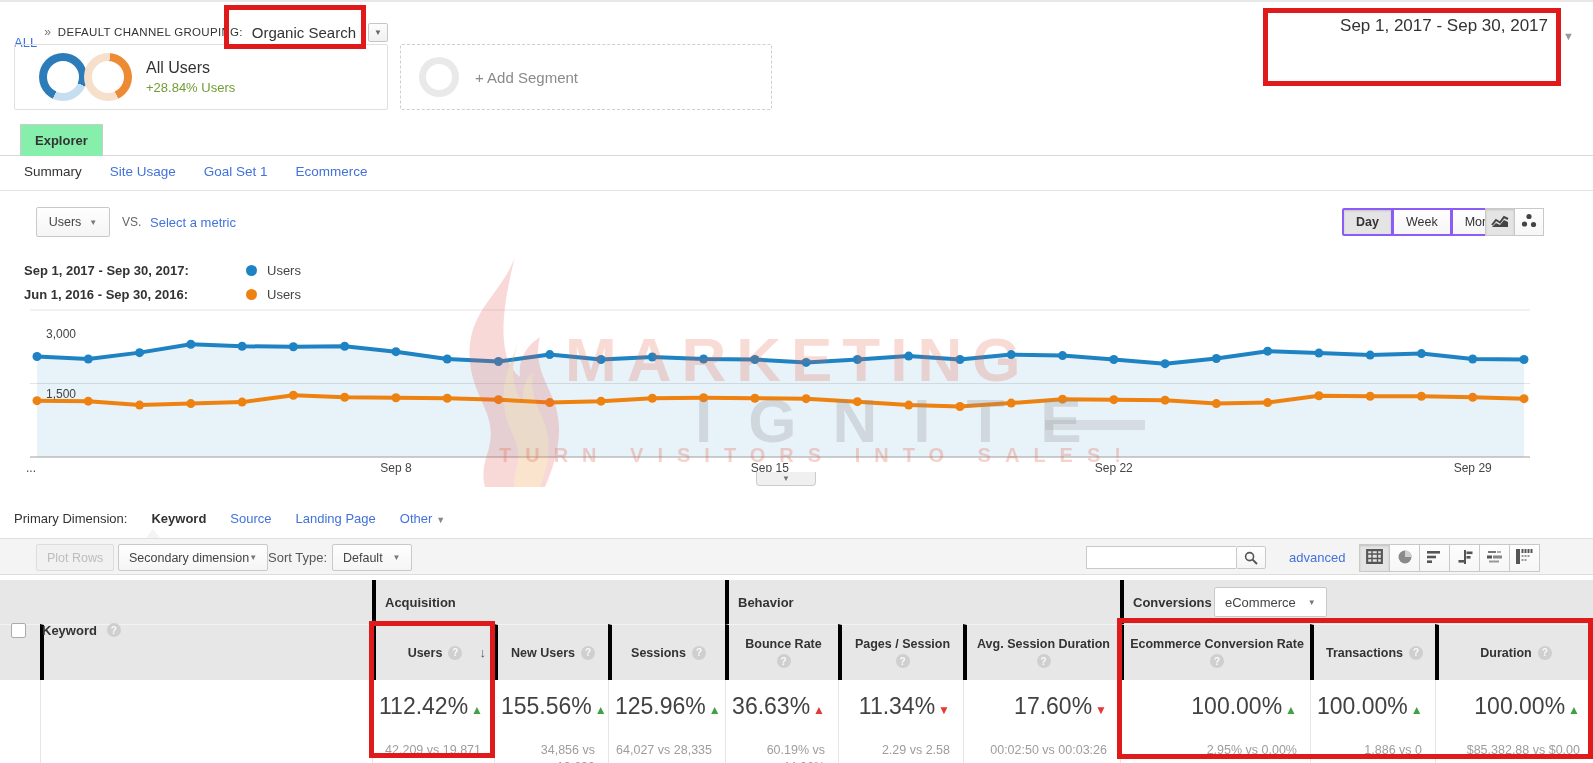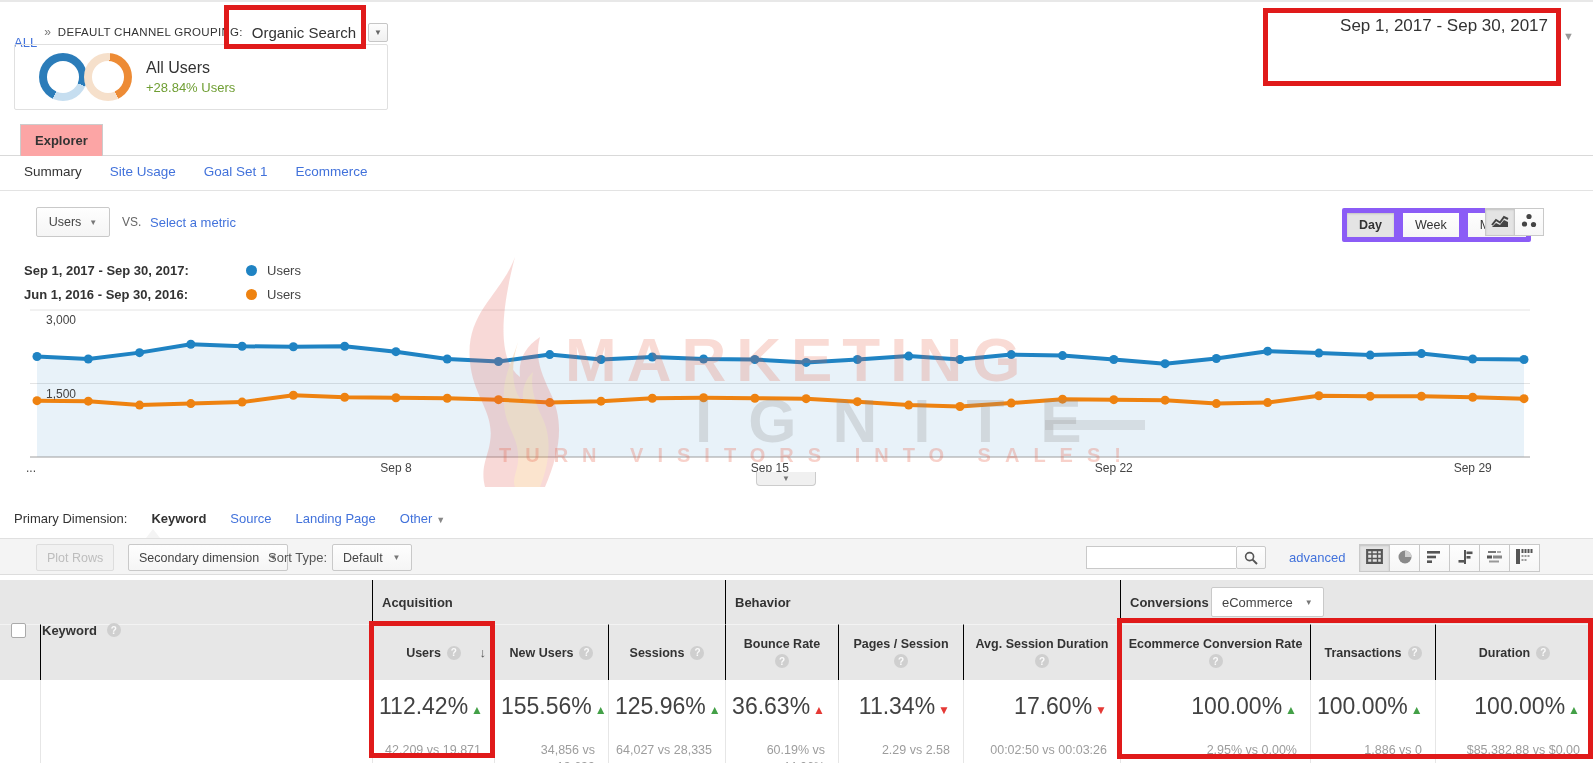--- a/index.html
+++ b/index.html
@@ -32,34 +32,34 @@
   .ring-orange { width:48px; height:48px; margin-left:-3px; background:conic-gradient(from 5deg,#ed8b35 0 150deg,#f6e0cb 150deg 360deg); }
   .ring-gray { width:40px; height:40px; margin-left:18px; background:#e9e9e9; }
   .ring-gray::after { inset:7px; }
   .seg-text { margin-left:14px; }
   .seg-title { font-size:16px; color:#333; }
   .seg-delta { font-size:13px; color:#6f9e33; margin-top:3px; }
   .seg-add-label { font-size:15px; color:#8a8a8a; margin-left:16px; }
 
   
   .tabrow-line { position:absolute; left:0; right:0; top:153px; border-bottom:1px solid #d9d9d9; }
-  .explorer-tab { position:absolute; left:20px; top:122px; height:32px; padding:0 14px; background:#fca5a5; border:1px solid #ccc; border-bottom:none; display:flex; align-items:center; font-size:13px; font-weight:bold; color:#333; z-index:2; cursor:pointer; }
+  .explorer-tab { position:absolute; left:20px; top:122px; height:32px; padding:0 14px; background:#86efac; border:1px solid #ccc; border-bottom:none; display:flex; align-items:center; font-size:13px; font-weight:bold; color:#333; z-index:2; cursor:pointer; }
   .subtabs { position:absolute; left:24px; top:162px; display:flex; gap:28px; }
   .subtab { font-size:13.5px; color:#4272db; cursor:pointer; }
   .subtab.active { color:#333; cursor:default; }
   .subtabs-line { position:absolute; left:0; right:0; top:188px; border-bottom:1px solid #e3e3e3; }
 
   
   .metric-bar { position:absolute; left:0; right:0; top:200px; height:40px; }
   .btn { border:1px solid #c9c9c9; background:linear-gradient(#fefefe,#f5f5f5); border-radius:2px; font-size:12.5px; color:#444; display:inline-flex; align-items:center; justify-content:center; cursor:pointer; font-family:"Liberation Sans",sans-serif; }
   .metric-btn { position:absolute; left:36px; top:5px; width:74px; height:30px; gap:8px; }
   .vs-label { position:absolute; left:122px; top:13px; font-size:12px; color:#666; }
   .select-metric { position:absolute; left:150px; top:13px; font-size:13px; color:#4272db; cursor:pointer; }
   .granularity { position:absolute; left:1342px; top:6px; display:flex; }
-  .gran-btn { height:28px; padding:12px 12px; border:5px solid #8b5cf6; background:linear-gradient(#fefefe,#f6f6f6); font-size:12.5px; color:#333; margin-left:-1px; display:flex; align-items:center; cursor:pointer; }
+  .gran-btn { height:28px; padding:12px 12px; border:2px solid #8b5cf6; background:linear-gradient(#fefefe,#f6f6f6); font-size:12.5px; color:#333; margin-left:-1px; display:flex; align-items:center; cursor:pointer; }
   .gran-btn:first-child { border-radius:2px 0 0 2px; margin-left:0; }
   .gran-btn:last-child { border-radius:0 2px 2px 0; }
   .gran-btn.active { background:#e4e4e4; box-shadow:inset 0 1px 2px rgba(0,0,0,.15); font-weight:bold; }
   .charttype { position:absolute; left:1486px; top:6px; display:flex; }
   .ct-btn { width:30px; height:28px; border:1px solid #c9c9c9; background:linear-gradient(#fefefe,#f6f6f6); margin-left:-1px; display:flex; align-items:center; justify-content:center; cursor:pointer; }
   .ct-btn.active { background:#e4e4e4; box-shadow:inset 0 1px 2px rgba(0,0,0,.15); }
 
   
   .legend { position:absolute; left:24px; top:256px; }
   .lg-row { display:flex; align-items:center; height:24px; }
@@ -86,36 +86,36 @@
   .pd-label { color:#333; }
   .pd-opt { color:#4272db; cursor:pointer; }
   .pd-opt.active { color:#333; font-weight:bold; }
   .pd-caret { color:#888; font-size:9px; margin-left:4px; }
   .pd-notch { position:absolute; left:146px; top:527px; width:0; height:0; border-left:7px solid transparent; border-right:7px solid transparent; border-bottom:9px solid #f4f4f4; }
 
   
   .toolbar { position:absolute; left:0; right:0; top:536px; height:37px; background:#f4f4f4; border-top:1px solid #e0e0e0; border-bottom:1px solid #ddd; }
   .tb-btn { position:absolute; top:5px; height:27px; padding:0 10px; }
   .tb-plot { left:36px; color:#bdbdbd; background:#f1f1f1; border-color:#ddd; cursor:default; }
-  .tb-secondary { left:128px; gap:10px; }
+  .tb-secondary { left:118px; }
   .tb-sortlabel { position:absolute; left:268px; top:11px; font-size:13px; color:#555; }
   .tb-default { left:332px; gap:10px; }
   .caret { font-size:8px; color:#777; }
   .tb-search { position:absolute; left:1086px; top:7px; width:150px; height:23px; border:1px solid #c9c9c9; border-right:none; padding:0 6px; font-size:12px; outline:none; }
   .tb-search-btn { position:absolute; left:1236px; top:7px; width:30px; height:23px; }
   .tb-advanced { position:absolute; left:1289px; top:11px; font-size:13px; color:#4272db; cursor:pointer; }
   .view-icons { position:absolute; left:1360px; top:5px; display:flex; }
   .vi-btn { width:31px; height:28px; border:1px solid #c9c9c9; background:linear-gradient(#fefefe,#f6f6f6); margin-left:-1px; display:flex; align-items:center; justify-content:center; cursor:pointer; }
   .vi-btn.active { background:#e4e4e4; box-shadow:inset 0 1px 2px rgba(0,0,0,.15); }
 
   
   .ga-table { position:absolute; left:0; top:578px; width:1593px; }
   .t-row { display:flex; }
   .t-cell { flex:none; position:relative; }
-  .hdr { background:#e7e7e7; border-left:1px solid #000000; }
+  .hdr { background:#e7e7e7; border-left:4px solid #000000; }
   .grp-row .t-cell { height:44px; }
   .sub-row .t-cell { height:56px; border-top:1px solid #f3f3f3; }
   .grp-label { position:absolute; left:9px; top:15px; font-size:13px; font-weight:bold; color:#333; }
   .grp-dd { position:absolute; left:90px; top:7px; height:30px; padding:0 10px; gap:12px; font-size:13px; background:#fff; }
   .sub-inner { width:100%; height:100%; display:flex; align-items:center; justify-content:center; gap:6px; font-size:12.5px; font-weight:bold; color:#333; }
   .sub-inner.two-line { flex-direction:column; gap:3px; justify-content:center; }
   .help { width:14px; height:14px; border-radius:50%; background:#cfcfcf; color:#fafafa; font-size:10px; font-weight:bold; display:inline-flex; align-items:center; justify-content:center; cursor:pointer; }
   .sort-arrow { position:absolute; right:8px; top:20px; color:#555; font-size:13px; cursor:pointer; }
   .data-row .t-cell { height:90px; background:#fff; border-left:1px solid #e6e6e6; }
   .data-row .t-cell:first-child, .grp-row .t-cell:first-child, .sub-row .t-cell:first-child { border-left:none; }
@@ -157,20 +157,24 @@
     <span class="dp-caret">▼</span>
   </div>
 
   <div class="seg-card seg-all">
     <div class="ring ring-blue"></div>
     <div class="ring ring-orange"></div>
     <div class="seg-text">
       <div class="seg-title">All Users</div>
       <div class="seg-delta">+28.84% Users</div>
     </div>
+  </div>
+  <div class="seg-card seg-add">
+    <div class="ring ring-gray"></div>
+    <div class="seg-add-label">+ Add Segment</div>
   </div>
 
   <div class="tabrow-line"></div>
   <div class="explorer-tab">Explorer</div>
   <div class="subtabs">
       <span class="subtab active">Summary</span>
       <span class="subtab">Site Usage</span>
       <span class="subtab">Goal Set 1</span>
       <span class="subtab">Ecommerce</span>
     </div>
@@ -280,21 +284,21 @@
         <circle cx="1135.0689655172414" cy="93.16" r="4.5" fill="#ee8210"></circle>
         <circle cx="1186.344827586207" cy="96.59" r="4.5" fill="#ee8210"></circle>
         <circle cx="1237.6206896551723" cy="95.61" r="4.5" fill="#ee8210"></circle>
         <circle cx="1288.896551724138" cy="88.75" r="4.5" fill="#ee8210"></circle>
         <circle cx="1340.1724137931035" cy="89.24000000000001" r="4.5" fill="#ee8210"></circle>
         <circle cx="1391.4482758620688" cy="89.24000000000001" r="4.5" fill="#ee8210"></circle>
         <circle cx="1442.7241379310344" cy="90.22" r="4.5" fill="#ee8210"></circle>
         <circle cx="1494" cy="91.69" r="4.5" fill="#ee8210"></circle>
       </svg></div>
   <div id="yticks">
-      <div class="ytick" style="top: 311px;">3,000</div>
+      <div class="ytick" style="top: 325px;">3,000</div>
       <div class="ytick" style="top: 384.5px;">1,500</div>
     </div>
   <div id="xticks">
       <div class="xtick" style="left: 26px;">...</div>
       <div class="xtick" style="left: 395.931px; transform: translateX(-50%);">Sep 8</div>
       <div class="xtick" style="left: 754.862px; transform: translateX(-50%); margin-left: 15px;">Sep 15</div>
       <div class="xtick" style="left: 1113.79px; transform: translateX(-50%);">Sep 22</div>
       <div class="xtick" style="left: 1472.72px; transform: translateX(-50%);">Sep 29</div>
     </div>
   <div class="collapse-handle">

